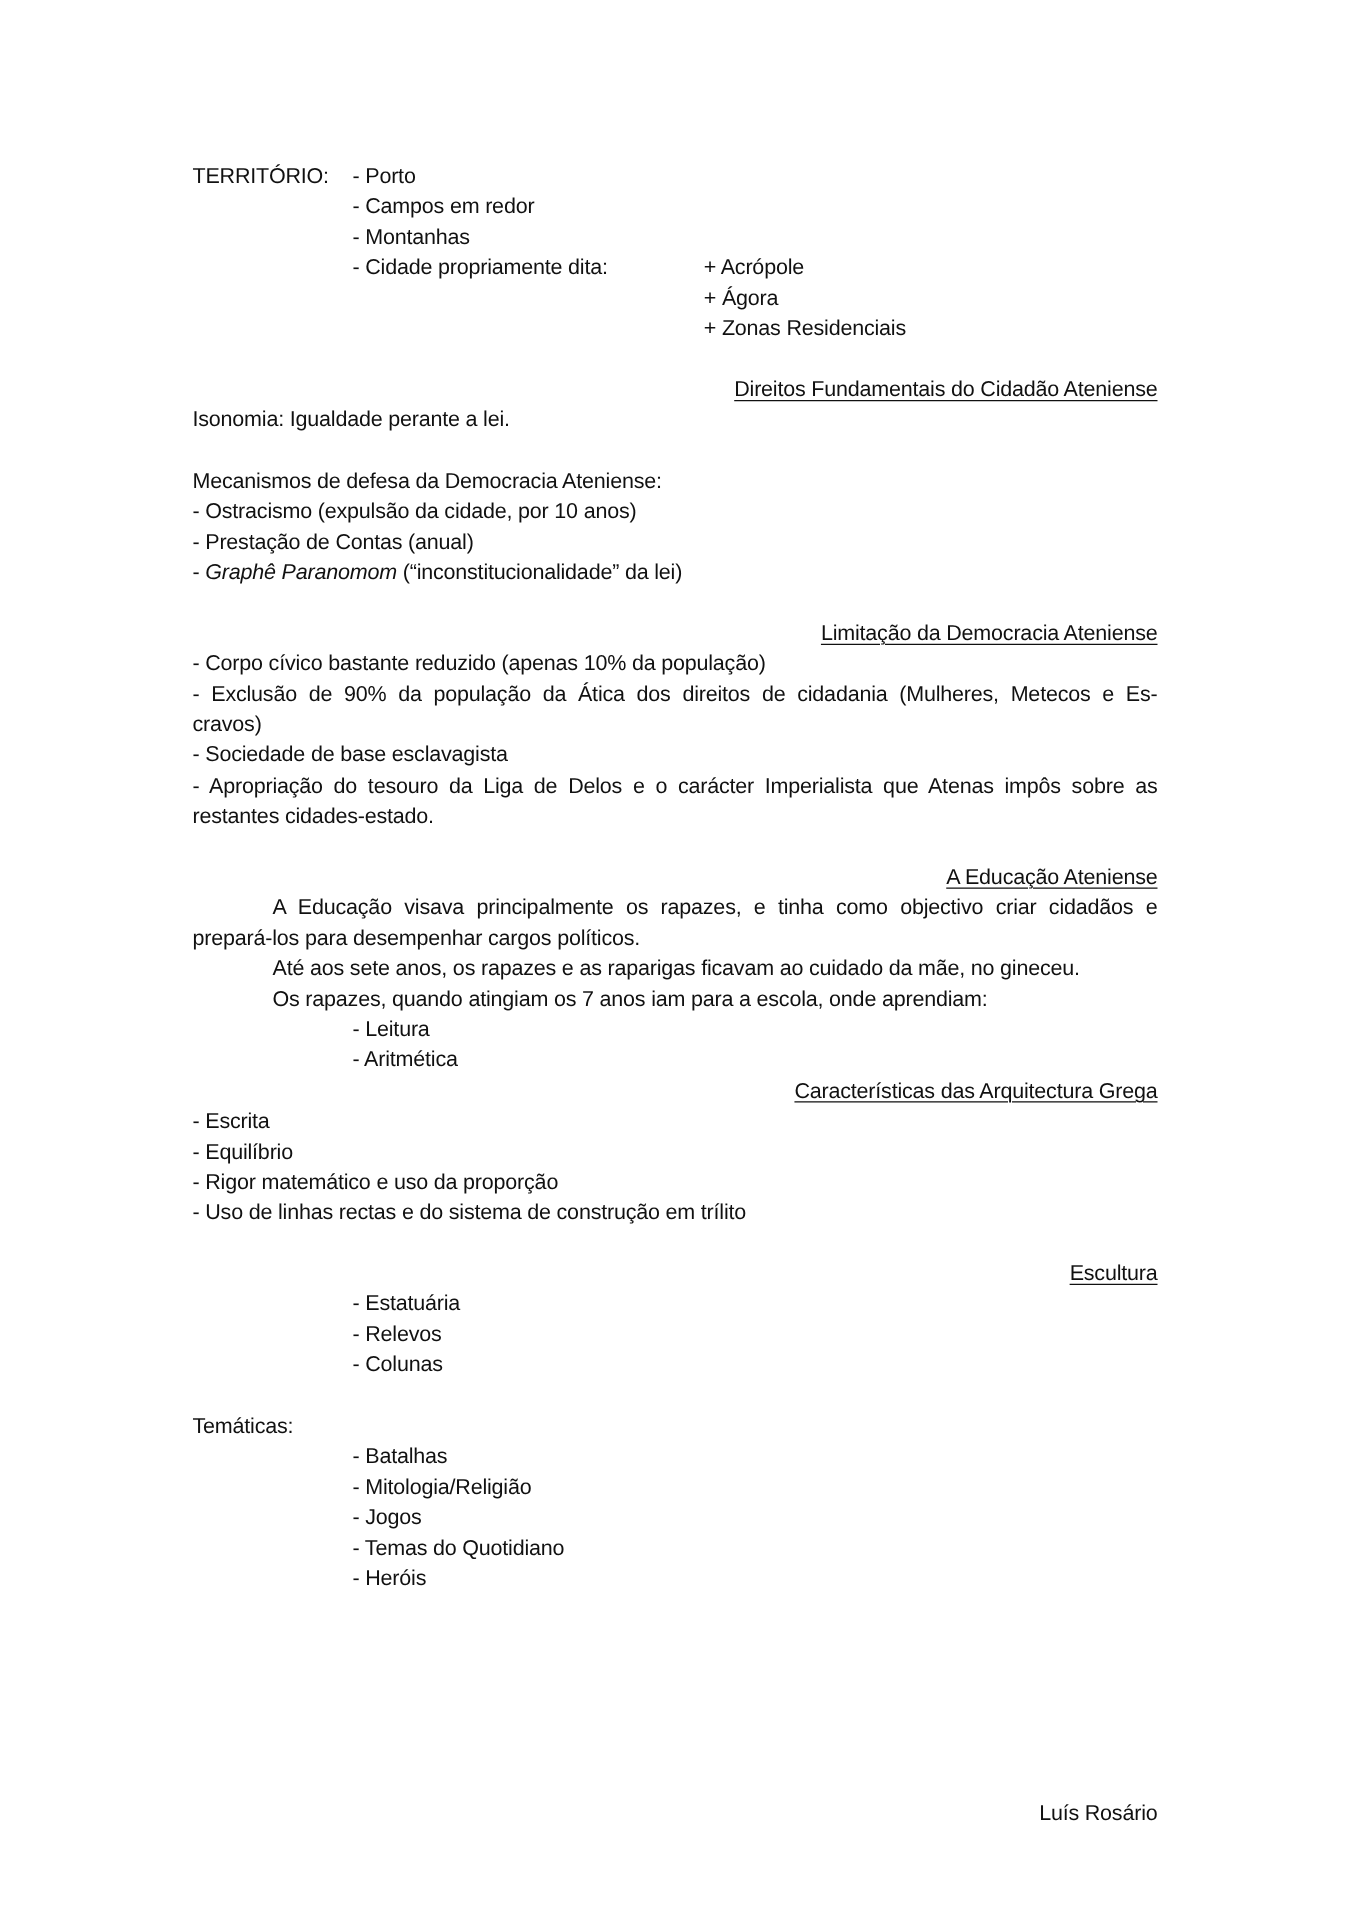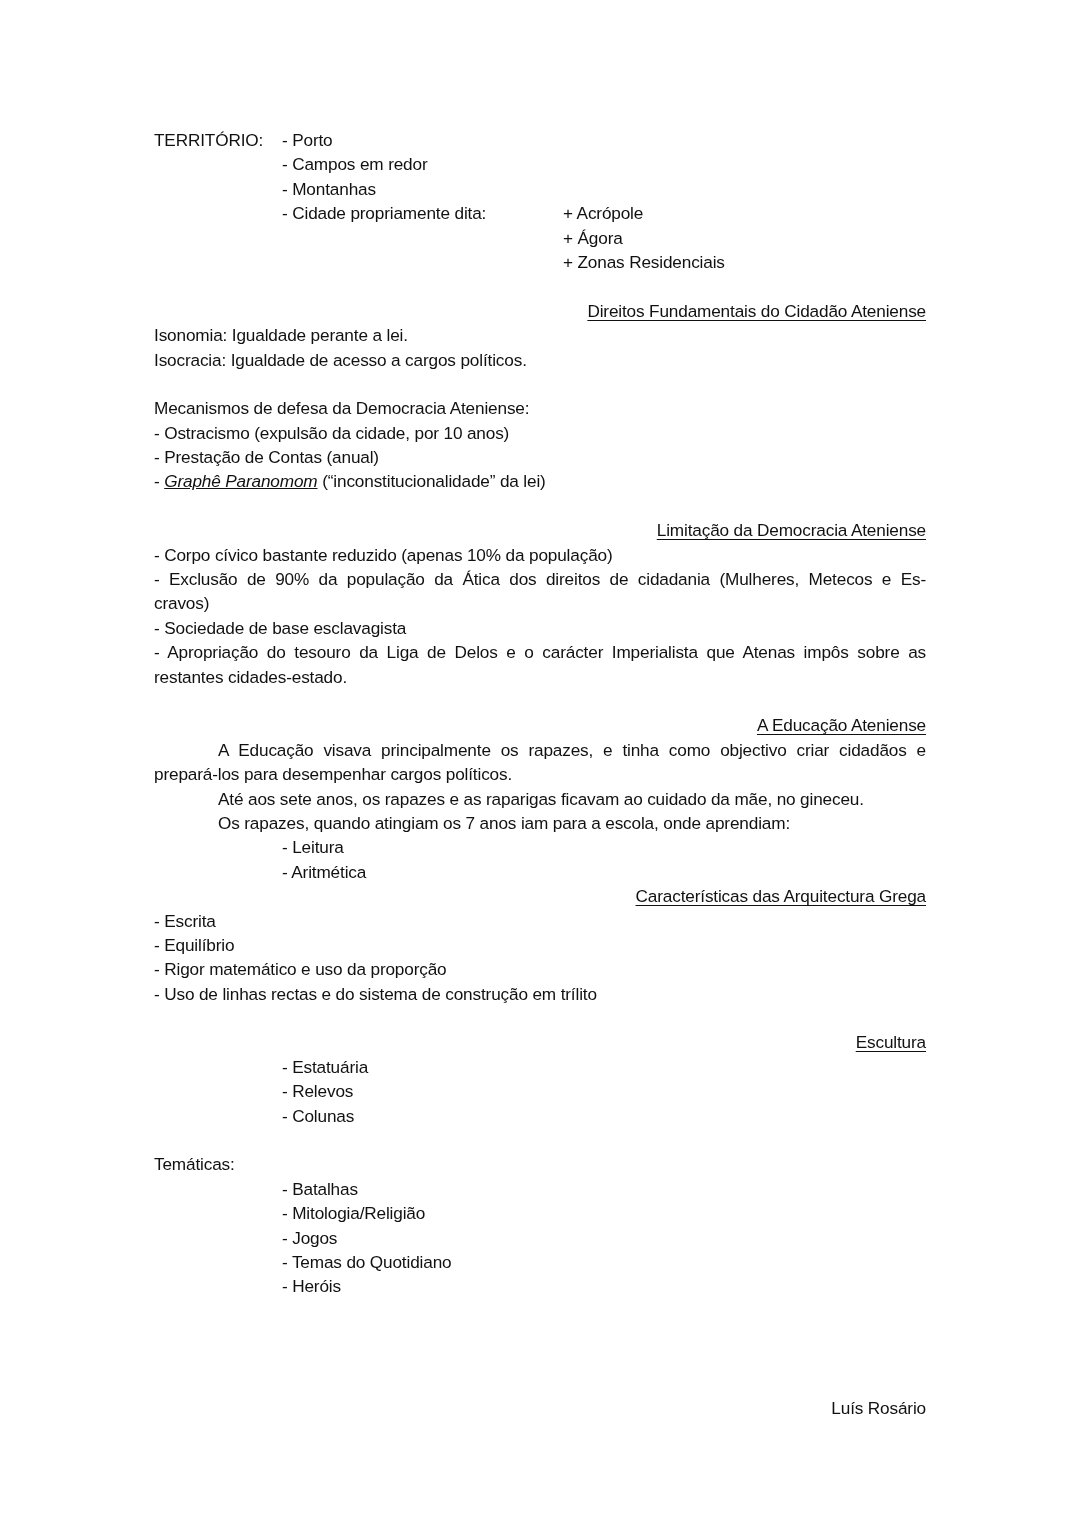--- a/index.html
+++ b/index.html
@@ -38,25 +38,25 @@
     }
     .ind1 { padding-left: 128px; }
     .ind-para { padding-left: 64px; }
     .col2 { position: absolute; left: 128px; top: 0; }
     .col3 { position: absolute; left: 385px; top: 0; margin-left: 24px; }
     .justify-line {
       text-align: justify;
       text-align-last: justify;
       white-space: normal;
     }
-    em { font-style: italic; text-decoration: underline; }
+    em { font-style: italic; }
     .signature {
       position: absolute;
       right: 154px;
-      top: 1396px;
+      top: 1438px;
       line-height: 24.4px;
     }
   </style>
 </head>
 <body>
 
 <div class="page">
 
   <section>
     <div class="line">
@@ -75,21 +75,20 @@
     <div class="line">
       <span class="col3">+ Zonas Residenciais</span>
     </div>
   </section>
 
   <div class="gap"></div>
 
   <section>
     <div class="line heading">Direitos Fundamentais do Cidadão Ateniense</div>
     <div class="line">Isonomia: Igualdade perante a lei.</div>
-    <div class="line">Isocracia: Igualdade de acesso a cargos políticos.</div>
   </section>
 
   <div class="gap"></div>
 
   <section>
     <div class="line">Mecanismos de defesa da Democracia Ateniense:</div>
     <div class="line">- Ostracismo (expulsão da cidade, por 10 anos)</div>
     <div class="line">- Prestação de Contas (anual)</div>
     <div class="line"><span>- </span><em>Graphê Paranomom</em><span> (“inconstitucionalidade” da lei)</span></div>
   </section>

